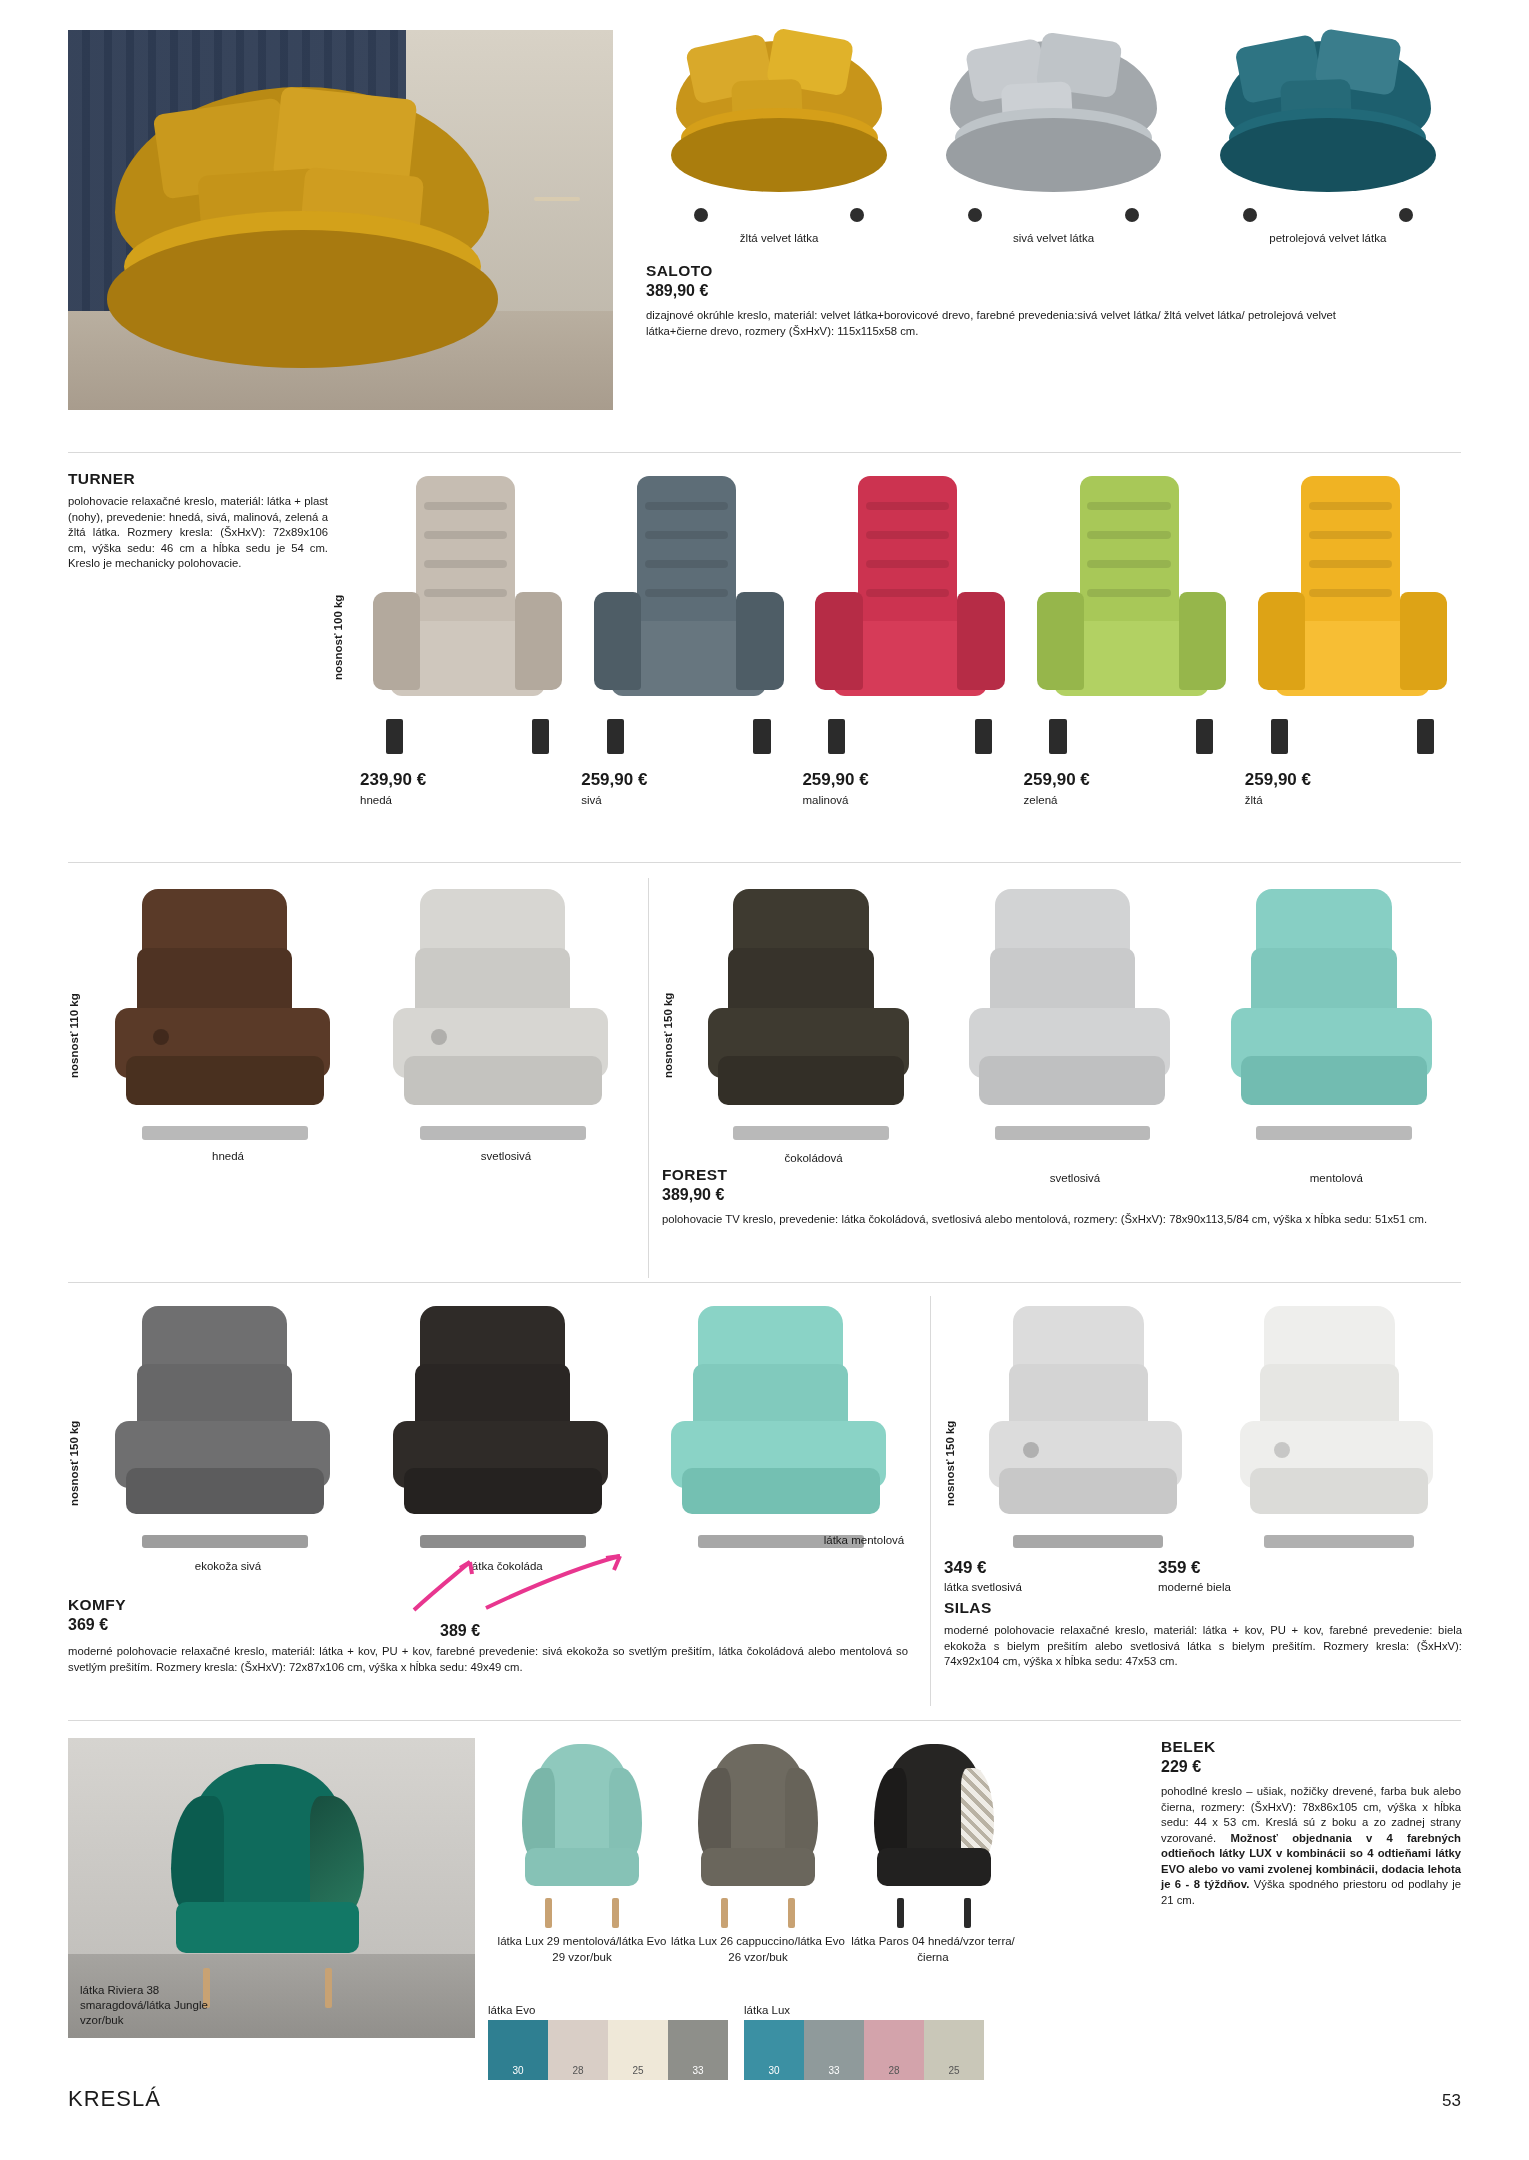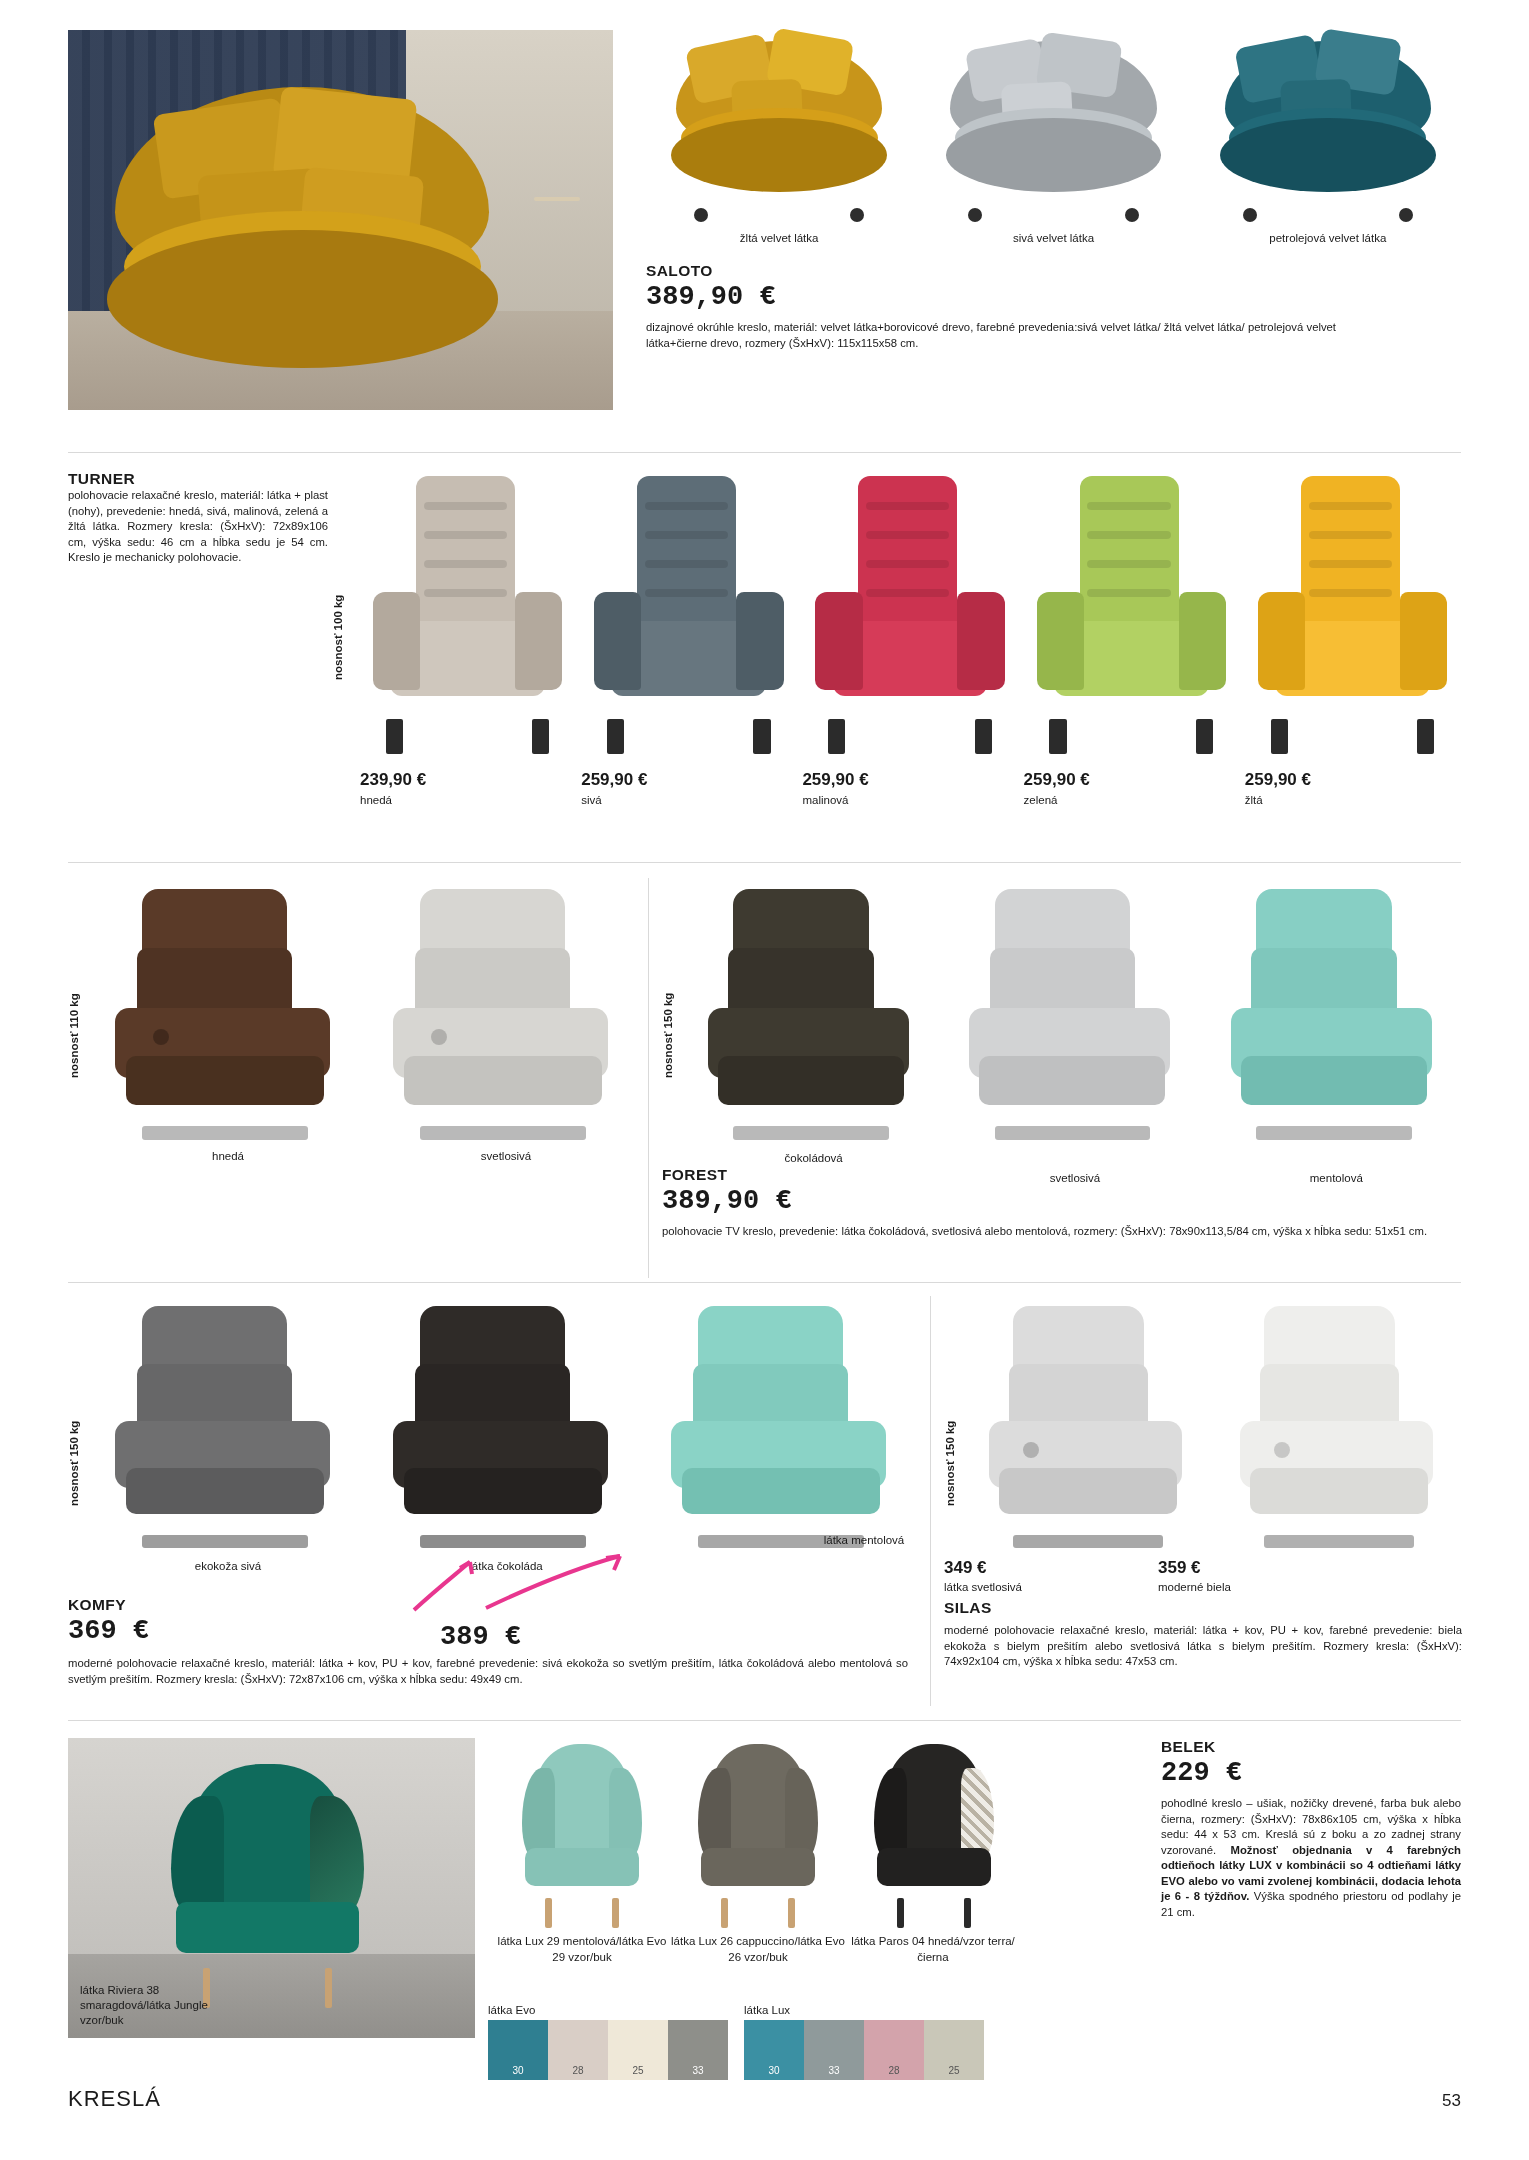--- a/index.html
+++ b/index.html
@@ -10,21 +10,21 @@
     font-family:"Liberation Sans", sans-serif;
     color:#1a1a1a;
     position:relative;
   }
   .page { position:relative; width:1529px; height:2160px; padding:0 68px; }
 
   
   .row { position:relative; }
   .hr { height:1px; background:#d9d9d9; width:100%; }
   .name { font-weight:bold; font-size:15.5px; letter-spacing:.4px; }
-  .price { font-weight:bold; font-size:27px;font-family:Liberation Mono, monospace; }
+  .price { font-weight:bold; font-size:16px; }
   .price-sm { font-weight:bold; font-size:17px; }
   .desc { font-size:11.3px; line-height:1.38; text-align:justify; color:#1a1a1a; }
   .cap { font-size:11.5px; text-align:center; color:#1a1a1a; }
   .cap-left { font-size:11.5px; color:#1a1a1a; }
   .vlabel {
     font-size:11.5px; font-weight:bold;
     writing-mode:vertical-rl; transform:rotate(180deg);
     white-space:nowrap;
   }
 
@@ -158,21 +158,21 @@
       <div class="price" style="margin-top:2px;">389,90 €</div>
       <div class="desc" style="margin-top:8px;width:690px;">dizajnové okrúhle kreslo, materiál: velvet látka+borovicové drevo, farebné prevedenia:sivá velvet látka/ žltá velvet látka/ petrolejová velvet látka+čierne drevo, rozmery (ŠxHxV): 115x115x58 cm.</div>
     </div>
   </div>
 
   <div class="hr" style="position:absolute;left:68px;top:452px;width:1393px;"></div>
 
   <div class="row" style="position:absolute;left:68px;top:470px;width:1393px;height:390px;">
     <div style="position:absolute;left:0;top:0;width:260px;">
       <div class="name">TURNER</div>
-      <div class="desc" style="">polohovacie relaxačné kreslo, materiál: látka + plast (nohy), prevedenie: hnedá, sivá, malinová, zelená a žltá látka. Rozmery kresla: (ŠxHxV): 72x89x106 cm, výška sedu: 46 cm a hĺbka sedu je 54 cm. Kreslo je mechanicky polohovacie.</div>
+      <div class="desc" style="margin-top:6px;">polohovacie relaxačné kreslo, materiál: látka + plast (nohy), prevedenie: hnedá, sivá, malinová, zelená a žltá látka. Rozmery kresla: (ŠxHxV): 72x89x106 cm, výška sedu: 46 cm a hĺbka sedu je 54 cm. Kreslo je mechanicky polohovacie.</div>
     </div>
 
     <div class="vlabel" style="position:absolute;left:264px;top:30px;height:180px;">nosnosť 100 kg</div>
 
     <div style="position:absolute;left:292px;top:0;width:1100px;height:390px;display:flex;gap:6px;">
 
       <div style="flex:1;position:relative;">
         <div class="chair rec" style="position:absolute;left:0;top:0;width:100%;height:290px;">
           <div class="rb" style="background:#c6bdb2;">
             <i style="top:16%"></i>

